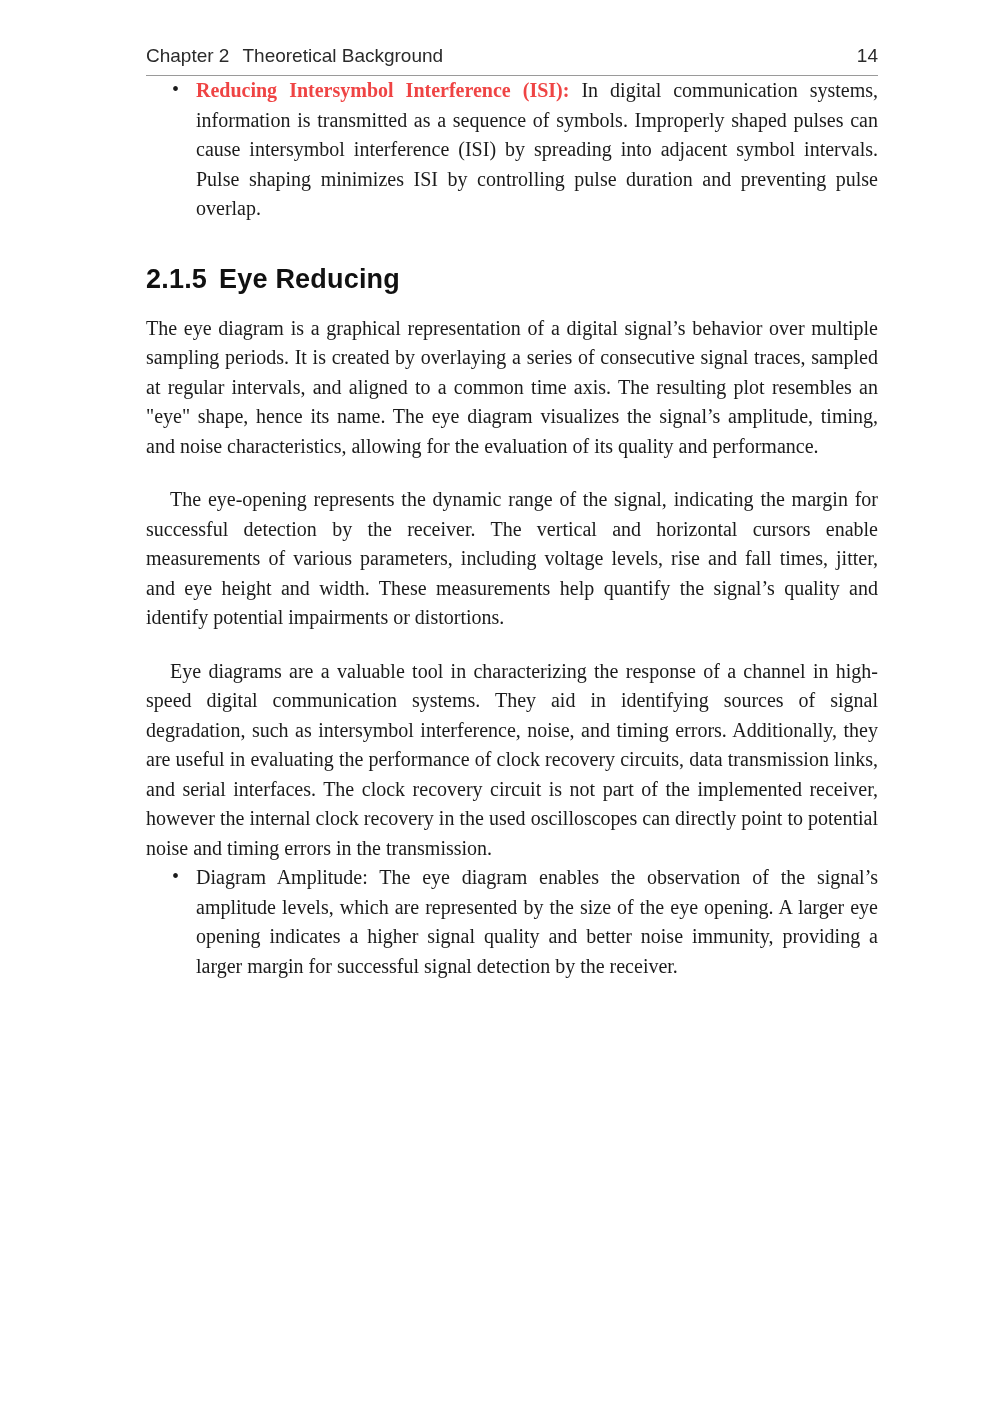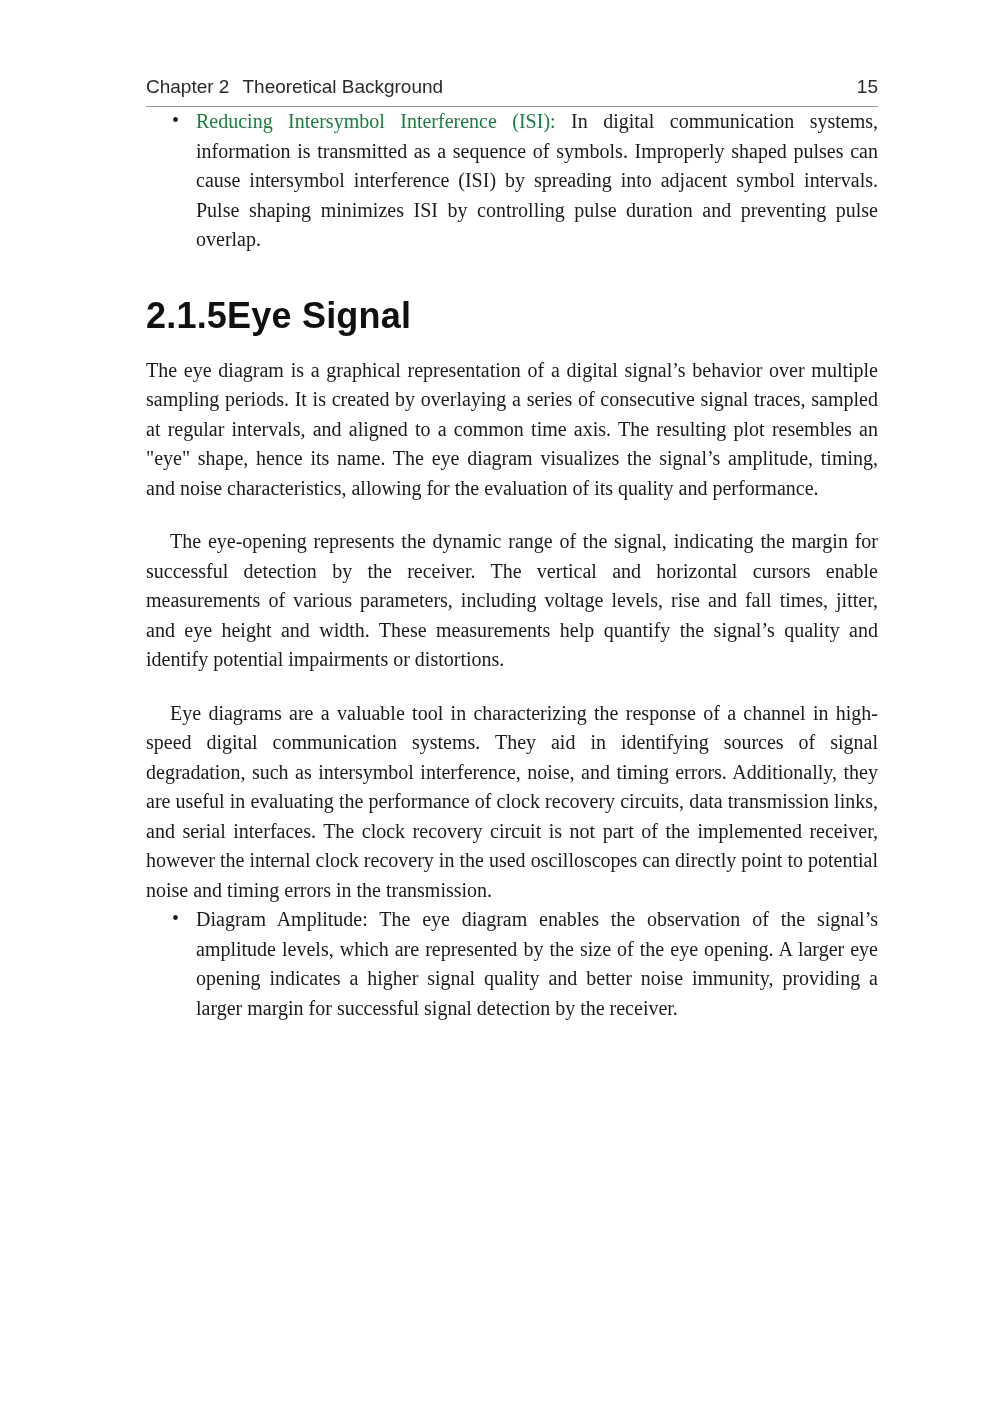--- a/index.html
+++ b/index.html
@@ -8,21 +8,21 @@
     height: 1414px;
     background: #ffffff;
     color: #1a1a1a;
     font-family: "Liberation Serif", serif;
     overflow: hidden;
   }
   .page {
     box-sizing: border-box;
     width: 1000px;
     height: 1030px;
-    padding: 76px 122px 0 146px;
+    padding: 45px 122px 0 146px;
   }
   
   .running-header {
     display: flex;
     justify-content: space-between;
     align-items: baseline;
     font-family: "Liberation Sans", sans-serif;
     font-size: 19px;
     color: #2a2a2a;
     border-bottom: 1.5px solid #9a9a9a;
@@ -46,59 +46,59 @@
     left: 26px;
     top: -1px;
   }
   .isi-list { margin-top: 34px; }
   .amp-list { margin-top: 24px; }
 
   
   .section-heading {
     font-family: "Liberation Sans", sans-serif;
     font-weight: bold;
-    font-size: 36px;
+    font-size: 27px;
     color: #111111;
     display: flex;
-    gap: 0;
+    gap: 12px;
     margin: 40px 0 19px 0;
     letter-spacing: 0.2px;
   }
 
   
   p.body-text { margin: 24px 0 0 0; }
   p.noindent { margin-top: 16px; text-indent: 0; }
   p.indent { text-indent: 24px; }
 
-  b.lead { font-weight: normal; color: #15803d; }
+  b.lead { font-weight: bold; color: #ef4444; }
 </style>
 </head>
 <body>
 
 <div class="page">
 
   <div class="running-header">
     <div class="header-left">
       <span>Chapter 2</span>
       <span>Theoretical Background</span>
     </div>
-    <span>15</span>
+    <span>14</span>
   </div>
 
   <ul class="itemize isi-list body-text">
     <li class="item">
       <span class="bullet">•</span>
       <b class="lead">Reducing Intersymbol Interference (ISI):</b>
       <span>In digital communication systems, information is transmitted as a sequence of symbols. Improperly shaped pulses can cause intersymbol interference (ISI) by spreading into adjacent symbol intervals. Pulse shaping minimizes ISI by controlling pulse duration and preventing pulse overlap.</span>
     </li>
   </ul>
 
   <h2 class="section-heading">
     <span>2.1.5</span>
-    <span>Eye Signal</span>
+    <span>Eye Reducing</span>
   </h2>
 
   <p class="body-text noindent">The eye diagram is a graphical representation of a digital signal’s behavior over multiple sampling periods. It is created by overlaying a series of consecutive signal traces, sampled at regular intervals, and aligned to a common time axis. The resulting plot resembles an "eye" shape, hence its name. The eye diagram visualizes the signal’s amplitude, timing, and noise characteristics, allowing for the evaluation of its quality and performance.</p>
 
   <p class="body-text indent">The eye-opening represents the dynamic range of the signal, indicating the margin for successful detection by the receiver. The vertical and horizontal cursors enable measurements of various parameters, including voltage levels, rise and fall times, jitter, and eye height and width. These measurements help quantify the signal’s quality and identify potential impairments or distortions.</p>
 
   <p class="body-text indent">Eye diagrams are a valuable tool in characterizing the response of a channel in high-speed digital communication systems. They aid in identifying sources of signal degradation, such as intersymbol interference, noise, and timing errors. Additionally, they are useful in evaluating the performance of clock recovery circuits, data transmission links, and serial interfaces. The clock recovery circuit is not part of the implemented receiver, however the internal clock recovery in the used oscilloscopes can directly point to potential noise and timing errors in the transmission.</p>
 
 
   <ul class="itemize amp-list body-text">

